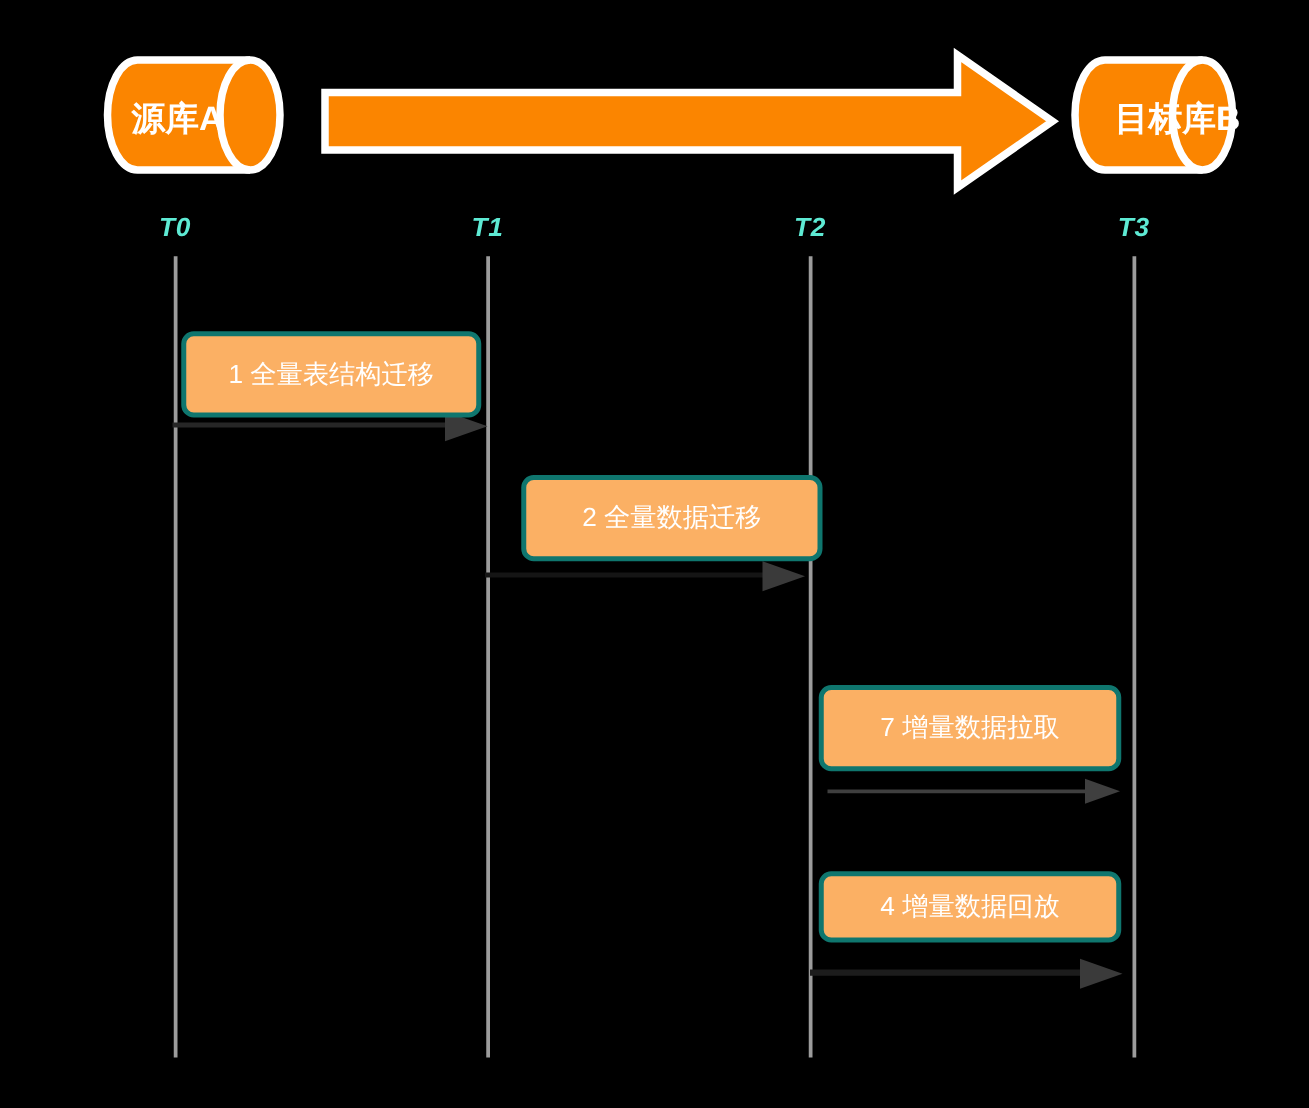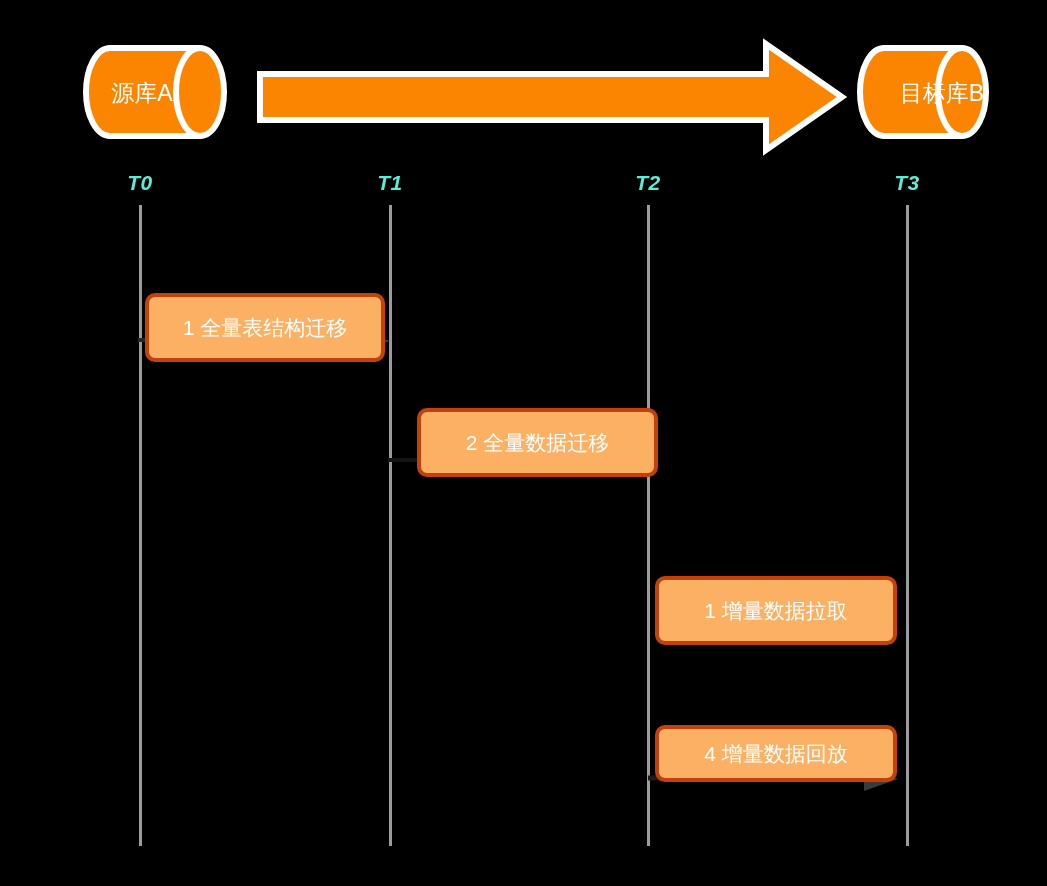--- a/index.html
+++ b/index.html
@@ -18,22 +18,22 @@
     background: #000000;
     overflow: hidden;
   }
   .db-cylinder {
     position: absolute;
     display: block;
   }
   .db-label {
     position: absolute;
     color: #FFFFFF;
-    font-size: 23px;
-    font-weight: 400;
+    font-size: 27px;
+    font-weight: 700;
     white-space: nowrap;
     text-align: center;
     line-height: 1;
   }
   .big-arrow {
     position: absolute;
     display: block;
   }
   .lifeline {
     position: absolute;
@@ -47,28 +47,27 @@
     font-weight: bold;
     letter-spacing: 0.5px;
     white-space: nowrap;
     text-align: center;
     line-height: 1;
     font-style: italic;
   }
   .step-box {
     position: absolute;
     background: #FBB064;
-    border: 4px solid #c2410c;
+    border: 4px solid #0f766e;
     border-radius: 10px;
     box-sizing: border-box;
     display: flex;
     align-items: center;
     justify-content: center;
     z-index: 5;
-    margin-top: 28px;
   }
   .step-label {
     color: #FFFFFF;
     font-size: 21px;
     font-weight: 400;
     white-space: nowrap;
     line-height: 1;
   }
   .flow-arrow {
     position: absolute;
@@ -123,21 +122,21 @@
   </svg>
   <div class="step-box" style="left:417px; top:380px; width:241px; height:69px;">
     <span class="step-label">2 全量数据迁移</span>
   </div>
 
   <svg class="flow-arrow" style="left:660px; top:620px;" width="240" height="28" viewBox="0 0 240 28">
     <line x1="2" y1="13" x2="214" y2="13" stroke="#3F3F3F" stroke-width="3"></line>
     <path d="M 208 3 L 236 13 L 208 23 Z" fill="#3F3F3F"></path>
   </svg>
   <div class="step-box" style="left:655px; top:548px; width:242px; height:69px;">
-    <span class="step-label">1 增量数据拉取</span>
+    <span class="step-label">7 增量数据拉取</span>
   </div>
 
   <svg class="flow-arrow" style="left:646px; top:765px;" width="256" height="30" viewBox="0 0 256 30">
     <line x1="2" y1="13" x2="226" y2="13" stroke="#1C1C1C" stroke-width="5"></line>
     <path d="M 218 2 L 252 14 L 218 26 Z" fill="#3A3A3A"></path>
   </svg>
   <div class="step-box" style="left:655px; top:697px; width:242px; height:57px;">
     <span class="step-label">4 增量数据回放</span>
   </div>
 

